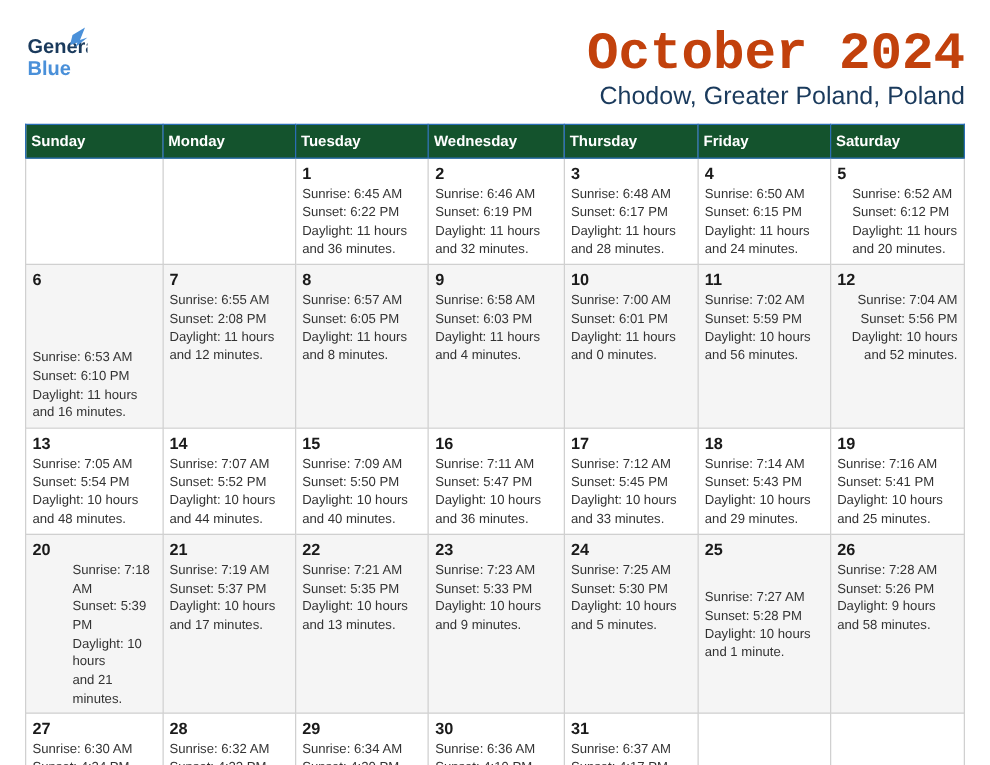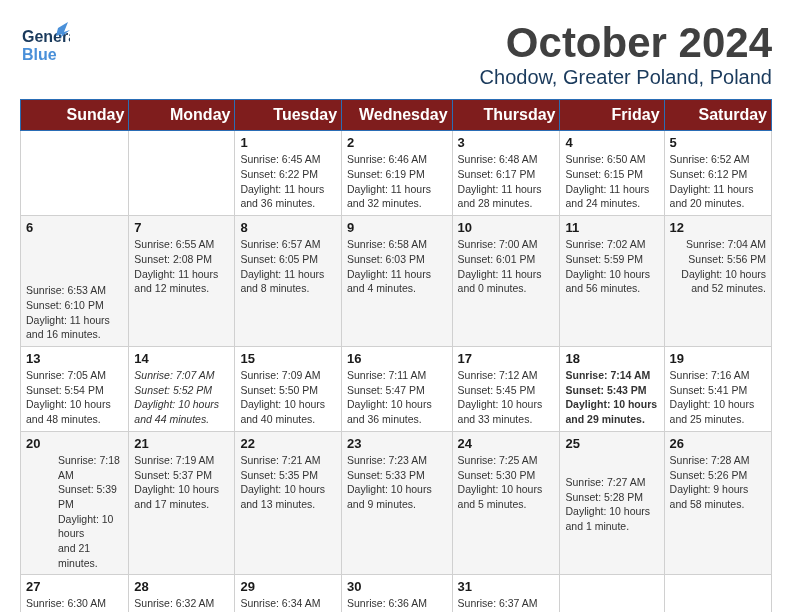--- a/index.html
+++ b/index.html
@@ -15,39 +15,40 @@
       align-items: flex-start;
       justify-content: space-between;
       margin-bottom: 10px;
     }
     .title-block {
       text-align: right;
     }
     .month-title {
       font-size: 42px;
       font-weight: bold;
-      color: #404040;
+      color: #c2410c;
       line-height: 1.1;
+      font-family: Liberation Mono, monospace;
     }
     .location-title {
       font-size: 20px;
       color: #1a3a5c;
       font-weight: normal;
     }
     .calendar-table {
       width: 100%;
       border-collapse: collapse;
       font-size: 11px;
     }
     .calendar-table thead tr th {
-      background: #7f1d1d;
+      background: #14532d;
       color: #fff;
       padding: 6px 4px;
-      text-align: right;
-      font-size: 16px;
+      text-align: left;
+      font-size: 12px;
       font-weight: bold;
       border: 1px solid #2a6db5;
     }
     .calendar-table tbody tr td {
       border: 1px solid #d0d0d0;
       padding: 4px 5px;
       vertical-align: top;
       width: 113px;
       min-height: 80px;
       height: 85px;
@@ -140,21 +141,21 @@
         </td>
         <td>
           <span class="day-number">4</span>
           <div class="day-detail" style="white-space: pre-line;">Sunrise: 6:50 AM
 Sunset: 6:15 PM
 Daylight: 11 hours
 and 24 minutes.</div>
         </td>
         <td>
           <span class="day-number">5</span>
-          <div class="day-detail" style="white-space: pre-line;">Sunrise: 6:52 AM
+          <div class="day-detail" style="white-space: pre-line; margin-left: 12px;">Sunrise: 6:52 AM
 Sunset: 6:12 PM
 Daylight: 11 hours
 and 20 minutes.</div>
         </td>
       </tr>
       <tr>
         <td>
           <span class="day-number">6</span>
           <div class="day-detail" style="white-space: pre-line; margin-top: 48px;">Sunrise: 6:53 AM
 Sunset: 6:10 PM
@@ -207,21 +208,21 @@
       <tr>
         <td>
           <span class="day-number">13</span>
           <div class="day-detail" style="white-space: pre-line;">Sunrise: 7:05 AM
 Sunset: 5:54 PM
 Daylight: 10 hours
 and 48 minutes.</div>
         </td>
         <td>
           <span class="day-number">14</span>
-          <div class="day-detail" style="white-space: pre-line; font-style: italic;">Sunrise: 7:07 AM
+          <div class="day-detail" style="white-space: pre-line;">Sunrise: 7:07 AM
 Sunset: 5:52 PM
 Daylight: 10 hours
 and 44 minutes.</div>
         </td>
         <td>
           <span class="day-number">15</span>
           <div class="day-detail" style="white-space: pre-line;">Sunrise: 7:09 AM
 Sunset: 5:50 PM
 Daylight: 10 hours
 and 40 minutes.</div>
@@ -235,21 +236,21 @@
         </td>
         <td>
           <span class="day-number">17</span>
           <div class="day-detail" style="white-space: pre-line;">Sunrise: 7:12 AM
 Sunset: 5:45 PM
 Daylight: 10 hours
 and 33 minutes.</div>
         </td>
         <td>
           <span class="day-number">18</span>
-          <div class="day-detail" style="white-space: pre-line; font-weight: bold;">Sunrise: 7:14 AM
+          <div class="day-detail" style="white-space: pre-line;">Sunrise: 7:14 AM
 Sunset: 5:43 PM
 Daylight: 10 hours
 and 29 minutes.</div>
         </td>
         <td>
           <span class="day-number">19</span>
           <div class="day-detail" style="white-space: pre-line;">Sunrise: 7:16 AM
 Sunset: 5:41 PM
 Daylight: 10 hours
 and 25 minutes.</div>

